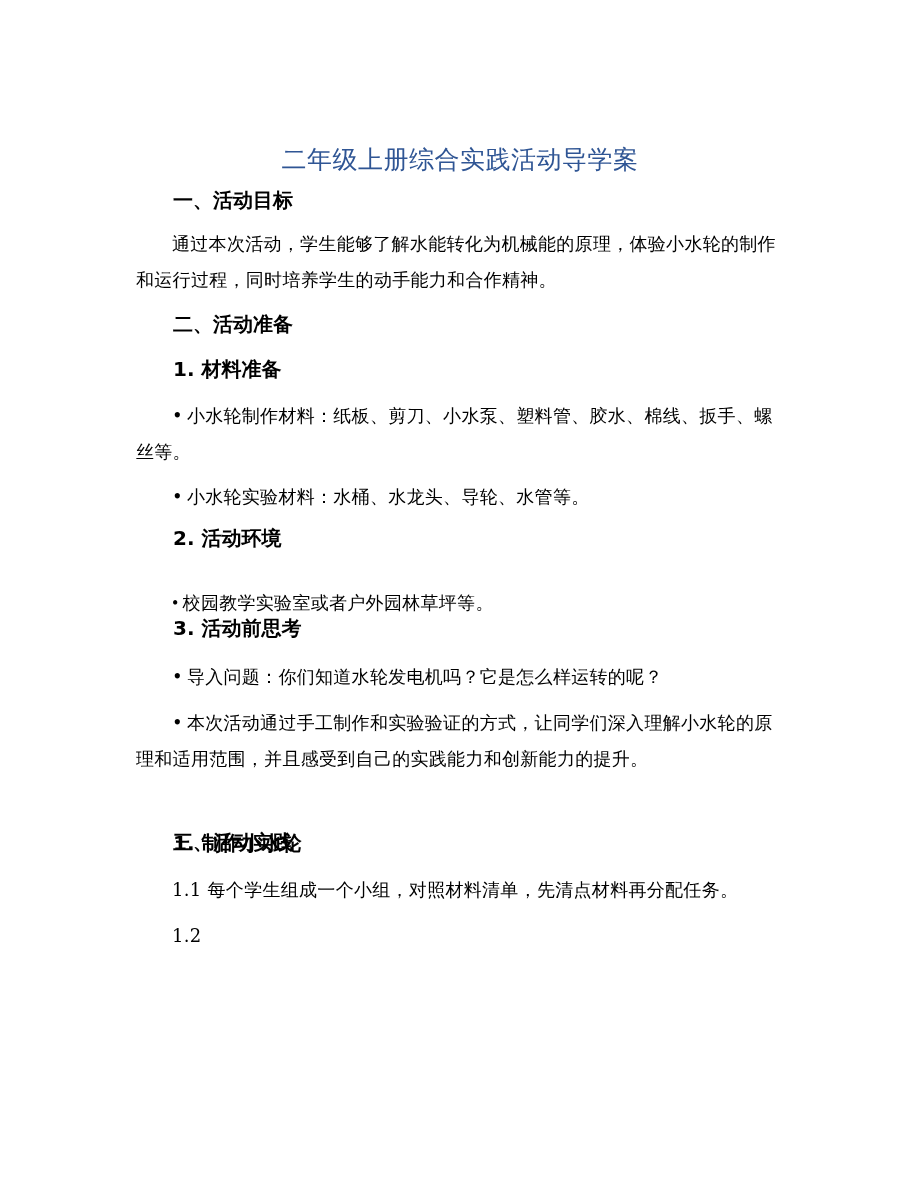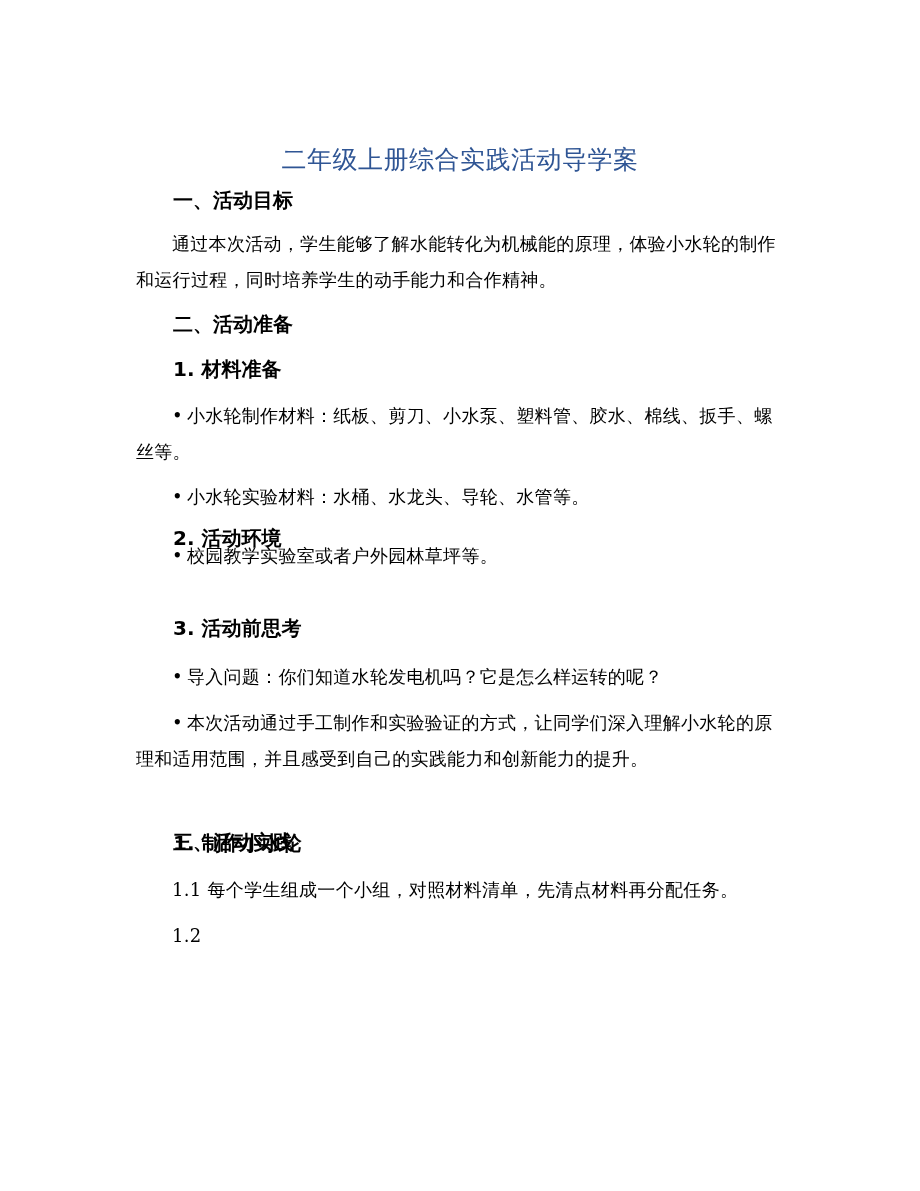--- a/index.html
+++ b/index.html
@@ -68,21 +68,21 @@
   <div class="line heading" style="left:173px; top:357px;">1. 材料准备</div>
 
   <div class="para" style="top:479px;">
     <span class="bullet-dot">•</span><span>小水轮实验材料：水桶、水龙头、导轮、水管等。</span>
   </div>
   <div class="para" style="top:398px;">
     <span class="bullet-dot">•</span><span>小水轮制作材料：纸板、剪刀、小水泵、塑料管、胶水、棉线、扳手、螺丝等。</span>
   </div>
 
   <div class="line heading" style="left:173px; top:526px;">2. 活动环境</div>
-  <div class="para" style="top:538px;">
+  <div class="para" style="top:585px;font-family:Liberation Serif, serif;">
     <span class="bullet-dot">•</span><span>校园教学实验室或者户外园林草坪等。</span>
   </div>
 
   <div class="line heading" style="left:173px; top:616px;">3. 活动前思考</div>
   <div class="para" style="top:659px;">
     <span class="bullet-dot">•</span><span>导入问题：你们知道水轮发电机吗？它是怎么样运转的呢？</span>
   </div>
   <div class="para" style="top:705px;">
     <span class="bullet-dot">•</span><span>本次活动通过手工制作和实验验证的方式，让同学们深入理解小水轮的原理和适用范围，并且感受到自己的实践能力和创新能力的提升。</span>
   </div>

